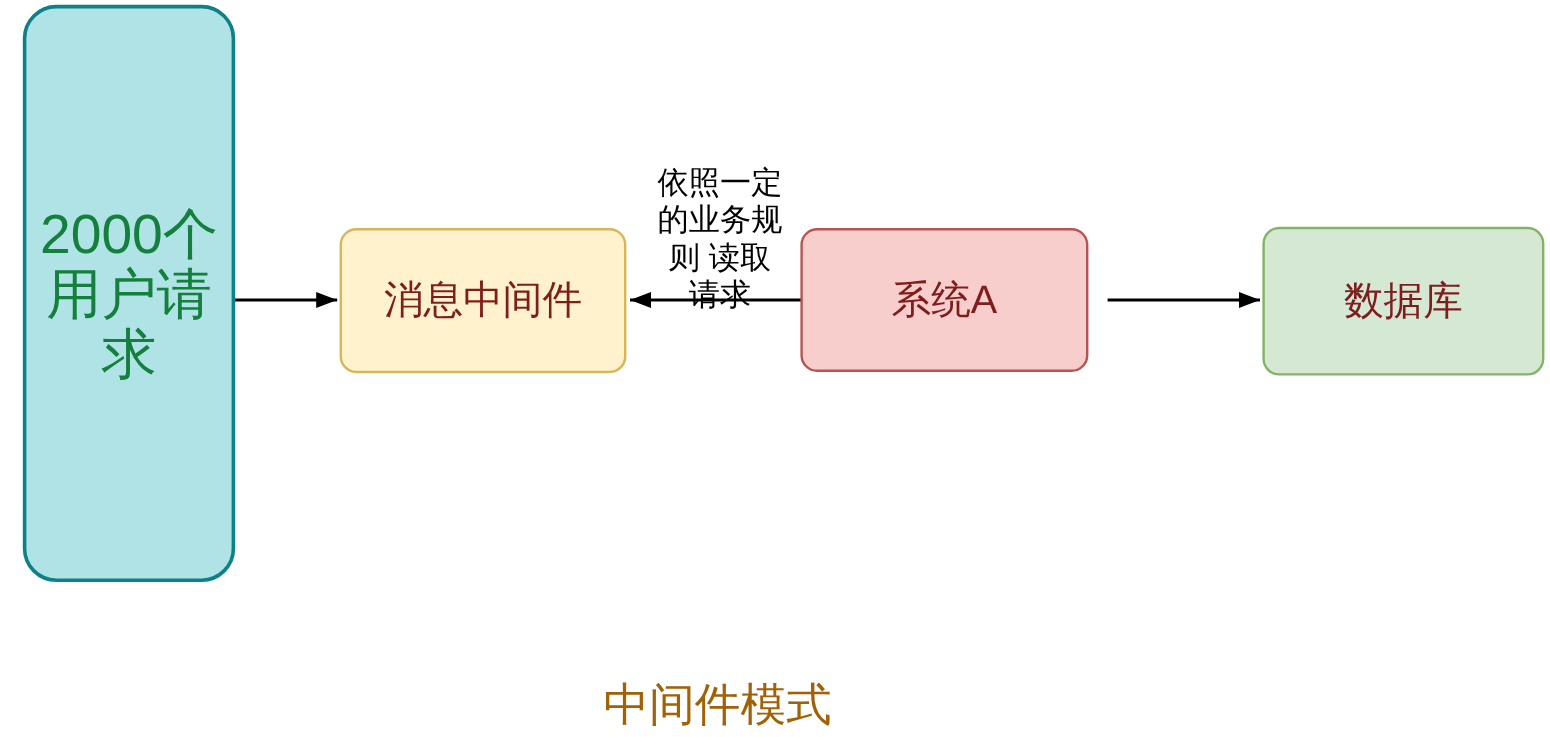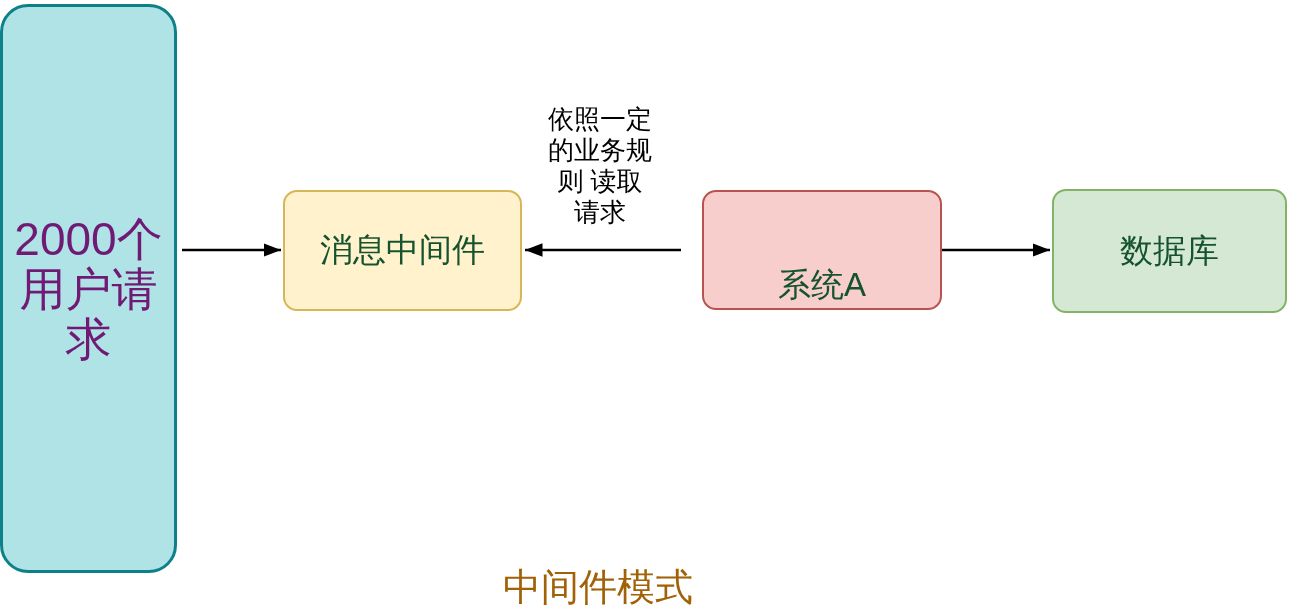--- a/index.html
+++ b/index.html
@@ -23,43 +23,44 @@
   .node {
     position: absolute;
     box-sizing: border-box;
     display: flex;
     align-items: center;
     justify-content: center;
     text-align: center;
     border-style: solid;
   }
   .node-users {
-    left: 0; top: 4px;
-    width: 177px; height: 569px;
+    left: 19px; top: 4px;
+    width: 177px; height: 481px;
     border-width: 3px;
     border-radius: 28px;
     font-size: 46px;
     line-height: 50px;
-    color: #701a75;
+    color: #15803d;
   }
   .node-small {
     border-width: 2.5px;
     border-radius: 14px;
     font-size: 33px;
-    color: #14532d;
+    color: #7f1d1d;
   }
   .node-middleware { left: 283px; top: 190px; width: 239px; height: 121px; }
-  .node-systema   { left: 702px; top: 190px; width: 240px; height: 120px; align-items: flex-end; }
+  .node-systema   { left: 667px; top: 190px; width: 240px; height: 120px; }
   .node-database  { left: 1052px; top: 189px; width: 235px; height: 124px; }
   .node-label { white-space: pre-line; }
   .edge-label {
     position: absolute;
     color: #000000;
     text-align: center;
     white-space: pre-line;
+    margin-top: 33px;
   }
   .label-read {
     left: 540px; top: 104px; width: 120px;
     font-size: 26px;
     line-height: 31px;
   }
   .label-write {
     left: 930px; top: 186px; width: 100px;
     font-size: 34px;
   }

